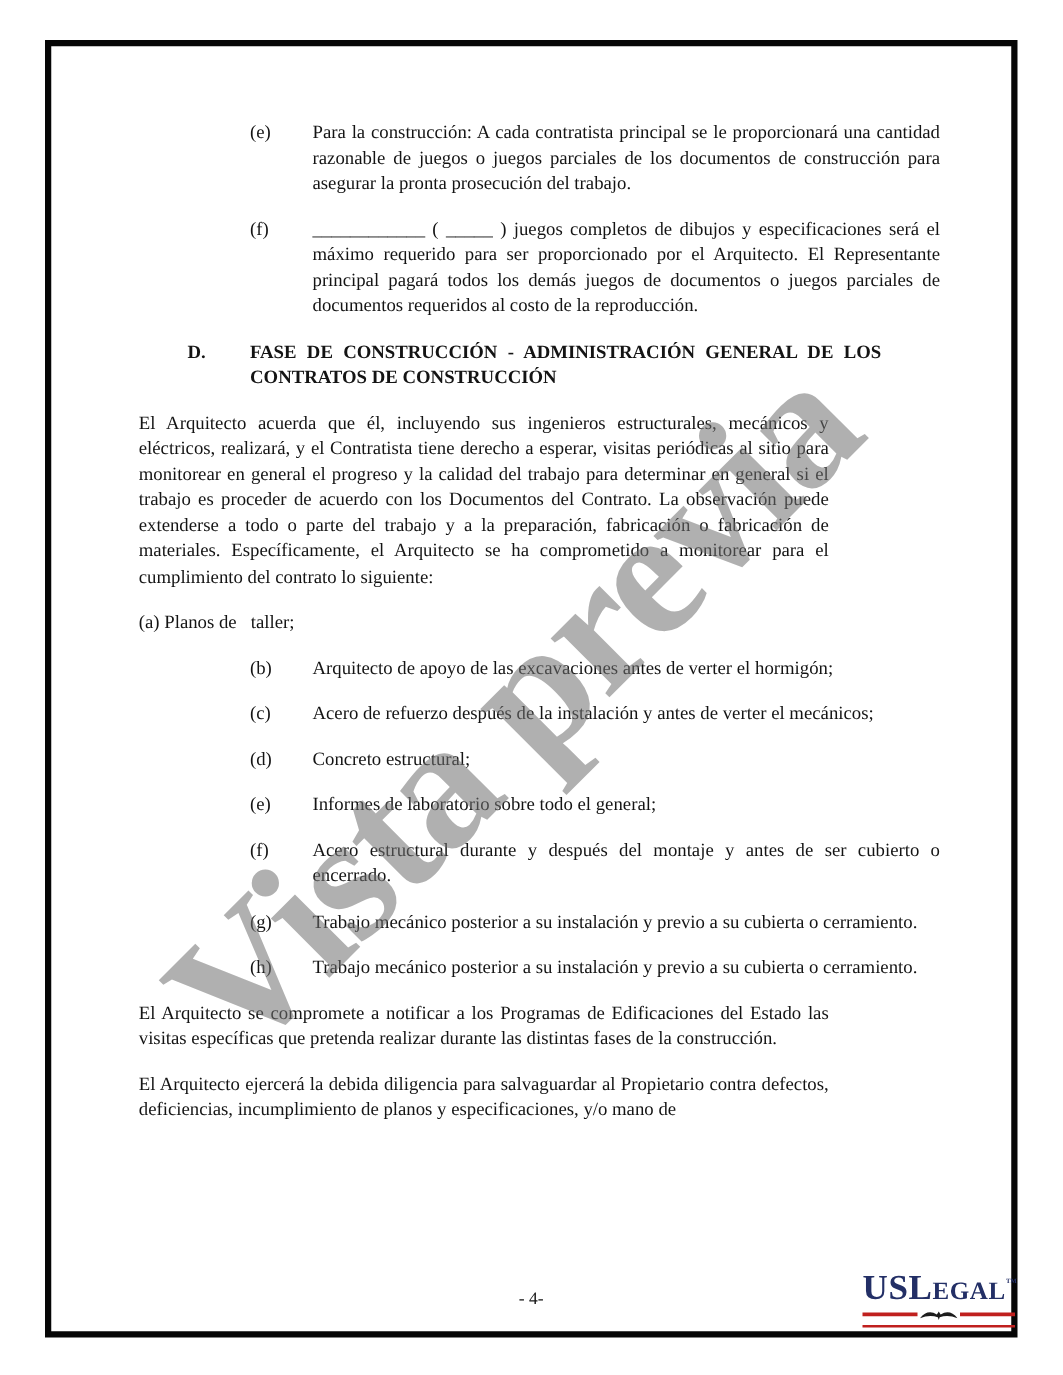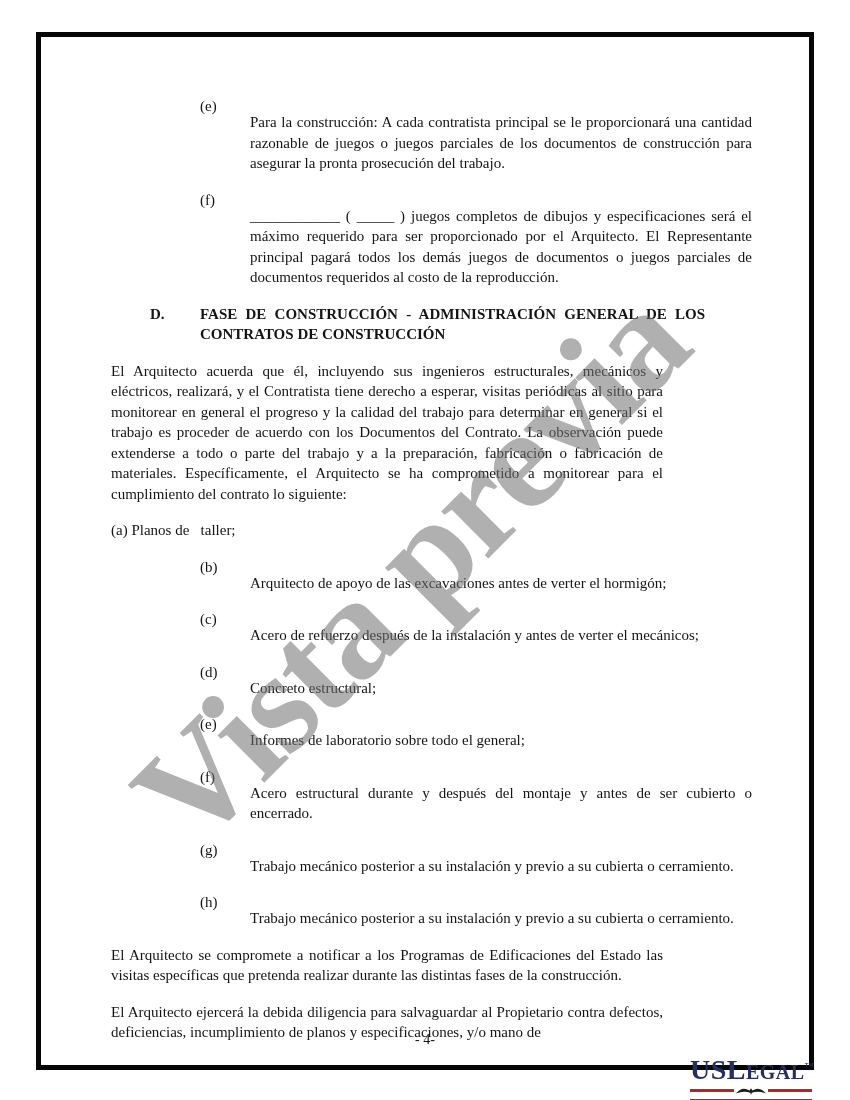--- a/index.html
+++ b/index.html
@@ -25,21 +25,21 @@
   }
   .content {
     position: absolute;
     left: 0;
     top: 96px;
     width: 850px;
   }
   .block { margin-bottom: 16px; }
   .hang { display: flex; margin-left: 200px; width: 552px; }
   .hang .lbl { width: 50px; flex: none; }
-  .hang .txt { width: 502px; text-align: justify; margin-top: 16px; }
+  .hang .txt { width: 502px; text-align: justify; }
   .section-head { display: flex; margin-left: 150px; font-weight: bold; }
   .section-head .lbl { width: 50px; flex: none; }
   .section-head .title { width: 505px; text-align: justify; }
   .para { margin-left: 111px; width: 552px; text-align: justify; }
   .pre { white-space: pre-wrap; }
   .watermark {
     position: absolute;
     left: 410px;
     top: 568px;
     transform: translate(-50%, -50%) rotate(-45deg);
@@ -56,21 +56,21 @@
     position: absolute;
     top: 1030px;
     left: 0;
     width: 850px;
     text-align: center;
     font-size: 14px;
   }
   .logo {
     position: absolute;
     left: 690px;
-    top: 1052px;
+    top: 1012px;
     width: 122px;
     text-align: center;
   }
   .logo-text {
     font-family: "Liberation Serif", serif;
     font-weight: bold;
     font-variant: small-caps;
     font-size: 28px;
     line-height: 28px;
     color: #232f66;

